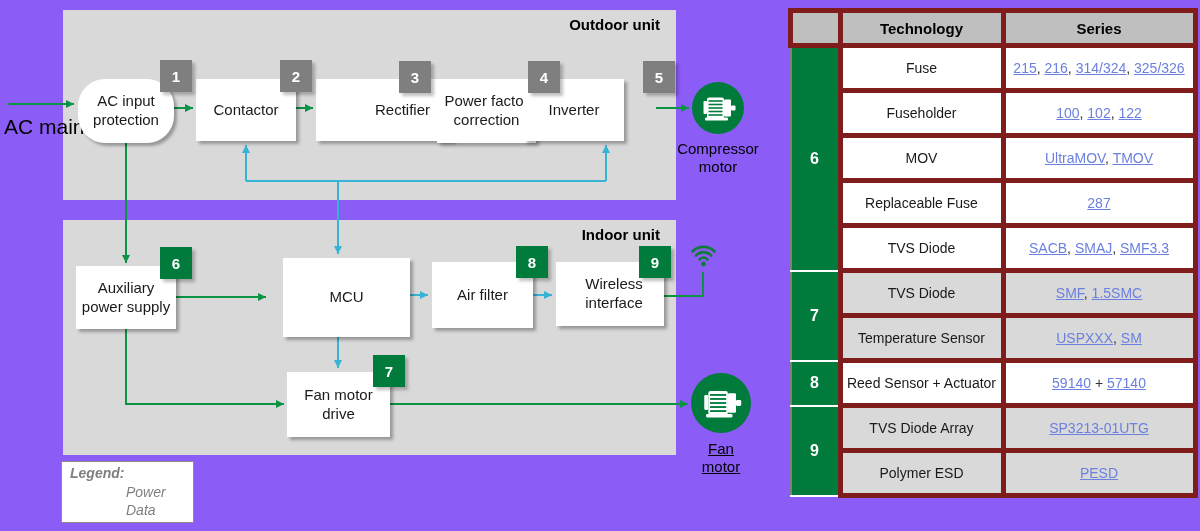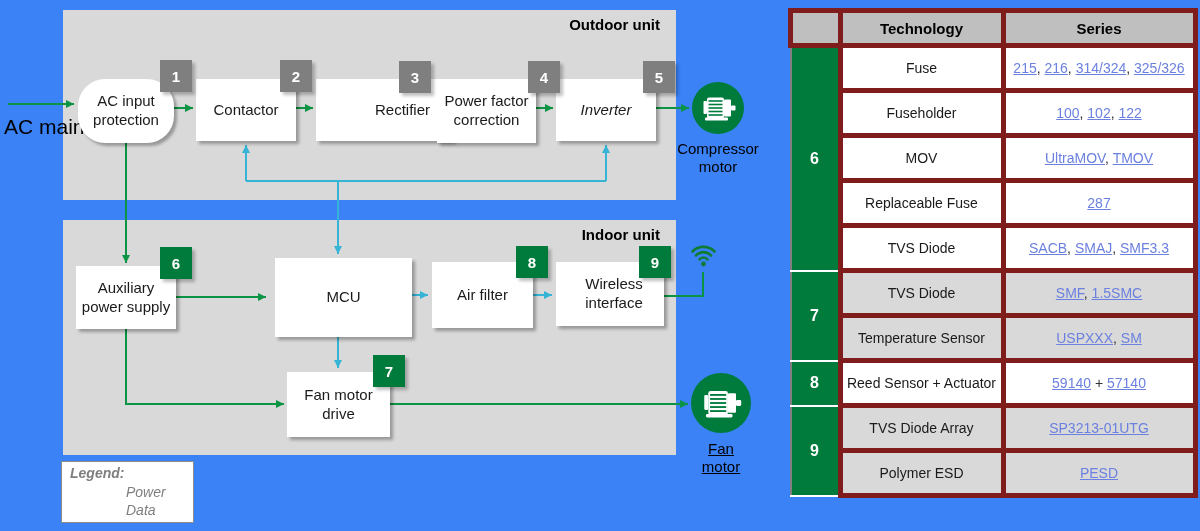--- a/index.html
+++ b/index.html
@@ -1,16 +1,16 @@
 <!DOCTYPE html>
 <html><head>
 <meta charset="utf-8">
 <style>
   html,body{margin:0;padding:0;background:#fff;}
-  #canvas{position:relative;width:1200px;height:531px;background:#3b82f6;
+  #canvas{position:relative;width:1200px;height:531px;background:#8b5cf6;
           font-family:"Liberation Sans",sans-serif;color:#1a1a1a;overflow:hidden;}
   .unit{position:absolute;background:#d9d9d9;}
   .unit-title{position:absolute;top:6px;right:16px;font-size:15px;font-weight:bold;color:#000;}
   .blk{position:absolute;background:#fff;display:flex;align-items:center;justify-content:center;
        text-align:center;font-size:15px;line-height:1.25;box-shadow:3px 3px 3px rgba(0,0,0,.30);z-index:3;}
   .badge{position:absolute;width:32px;height:32px;display:flex;align-items:center;justify-content:center;
          color:#fff;font-size:15px;font-weight:bold;z-index:4;box-shadow:3px 3px 3px rgba(0,0,0,.25);}
   .badge.gray{background:#7f7f7f;}
   .badge.green{background:#007b3c;}
   .motor{position:absolute;z-index:3;}
@@ -90,21 +90,21 @@
   </div>
   <div class="blk" style="left:196px;top:79px;width:100px;height:62px;">
     <span>Contactor</span>
   </div>
   <div class="blk" style="left:316px;top:79px;width:101px;height:62px;padding-left:36px;">
     <span>Rectifier</span>
   </div>
   <div class="blk" style="left:437px;top:79px;width:99px;height:64px;">
     <span>Power factor correction</span>
   </div>
-  <div class="blk" style="left:556px;top:79px;width:100px;height:62px;font-style:italic;">
+  <div class="blk" style="left:524px;top:79px;width:100px;height:62px;">
     <span>Inverter</span>
   </div>
 
   <div class="badge gray" style="left:160px;top:60px;">1</div>
   <div class="badge gray" style="left:280px;top:60px;">2</div>
   <div class="badge gray" style="left:399px;top:61px;">3</div>
   <div class="badge gray" style="left:528px;top:61px;">4</div>
   <div class="badge gray" style="left:643px;top:61px;">5</div>
 
   <svg class="motor" style="left:692px;top:82px;" width="52" height="52" viewBox="0 0 52 52">
@@ -120,21 +120,21 @@
       <line x1="16.5" y1="33" x2="30.5" y2="33"></line>
     </g>
     <rect x="32" y="17.5" width="7" height="17" rx="1" fill="#fff"></rect>
     <rect x="39" y="23.5" width="4.5" height="5" rx="1" fill="#fff"></rect>
   </svg>
   <div class="motor-label" style="left:660px;top:140px;width:116px;">Compressor motor</div>
 
   <div class="blk" style="left:76px;top:266px;width:100px;height:63px;">
     <span>Auxiliary power supply</span>
   </div>
-  <div class="blk" style="left:275px;top:258px;width:137px;height:79px;align-items:center;">
+  <div class="blk" style="left:283px;top:258px;width:127px;height:79px;align-items:center;">
     <span>MCU</span>
   </div>
   <div class="blk" style="left:432px;top:262px;width:101px;height:66px;">
     <span>Air filter</span>
   </div>
   <div class="blk" style="left:556px;top:262px;width:100px;height:64px;padding-left:8px;">
     <span>Wireless interface</span>
   </div>
   <div class="blk" style="left:287px;top:372px;width:103px;height:65px;">
     <span>Fan motor drive</span>

